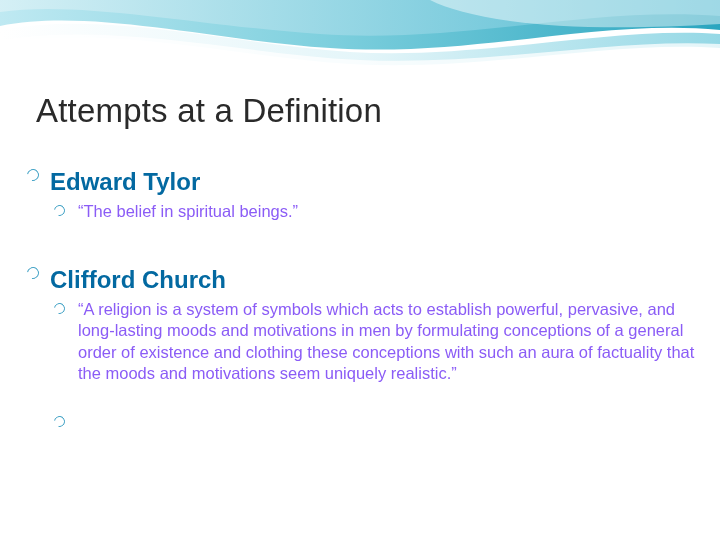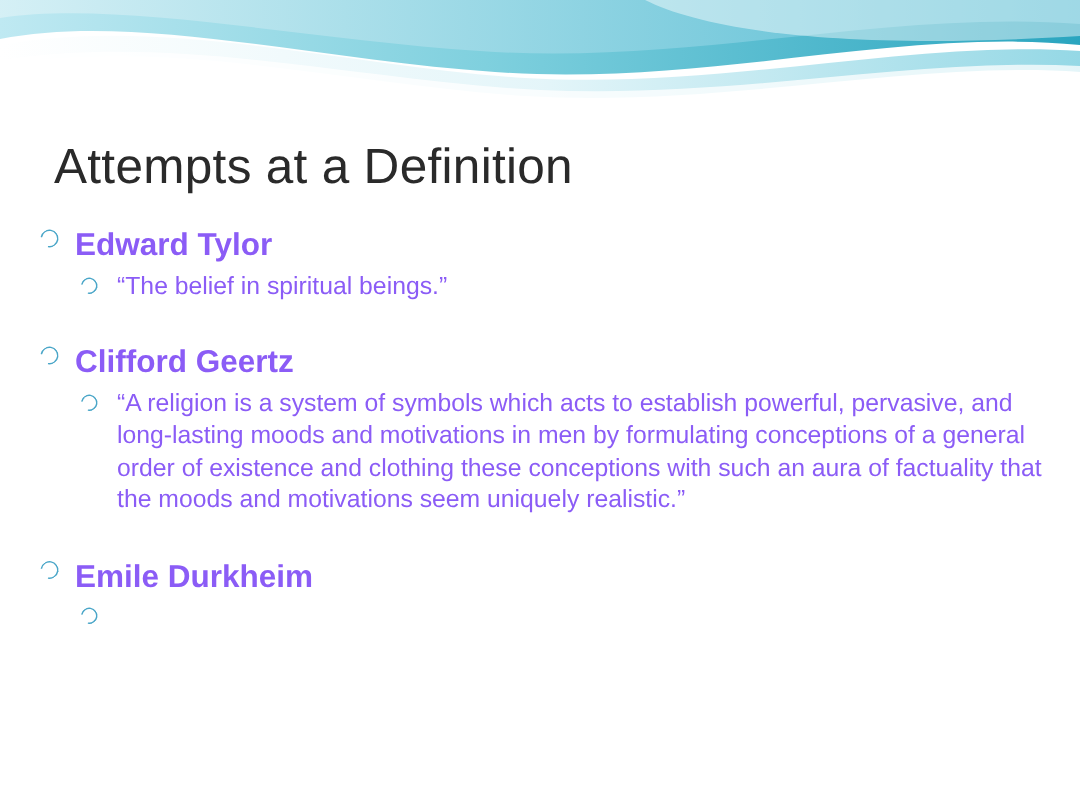--- a/index.html
+++ b/index.html
@@ -43,24 +43,24 @@
   }
   .body {
     position: absolute;
     left: 26px;
     top: 148px;
     width: 672px;
   }
   .lvl1 {
     position: relative;
     padding-left: 24px;
-    font-size: 21px;
+    font-size: 24px;
     font-weight: bold;
-    color: #8b5cf6;
-    margin-top: 2px;
+    color: #0369a1;
+    margin-top: 18px;
     margin-bottom: 1px;
     line-height: 1.32;
   }
   .lvl1 .bullet {
     position: absolute;
     left: 1px;
     top: 3px;
     width: 12px;
     height: 12px;
     border: 1.6px solid #4aa6c8;
@@ -134,31 +134,27 @@
     </div>
     <div class="lvl2">
       <span class="bullet"></span>
       <span>“The belief in spiritual beings.”</span>
     </div>
 
     <div class="gap-md"></div>
 
     <div class="lvl1">
       <span class="bullet"></span>
-      <span>Clifford Geertz</span>
+      <span>Clifford Church</span>
     </div>
     <div class="lvl2">
       <span class="bullet"></span>
       <span>“A religion is a system of symbols which acts to establish powerful, pervasive, and long-lasting moods and motivations in men by formulating conceptions of a general order of existence and clothing these conceptions with such an aura of factuality that the moods and motivations seem uniquely realistic.”</span>
     </div>
 
     <div class="gap-md"></div>
 
-    <div class="lvl1">
-      <span class="bullet"></span>
-      <span>Emile Durkheim</span>
-    </div>
     <div class="lvl2">
       <span class="bullet"></span>
     </div>
 
   </div>
 </div>
 
 </body></html>

